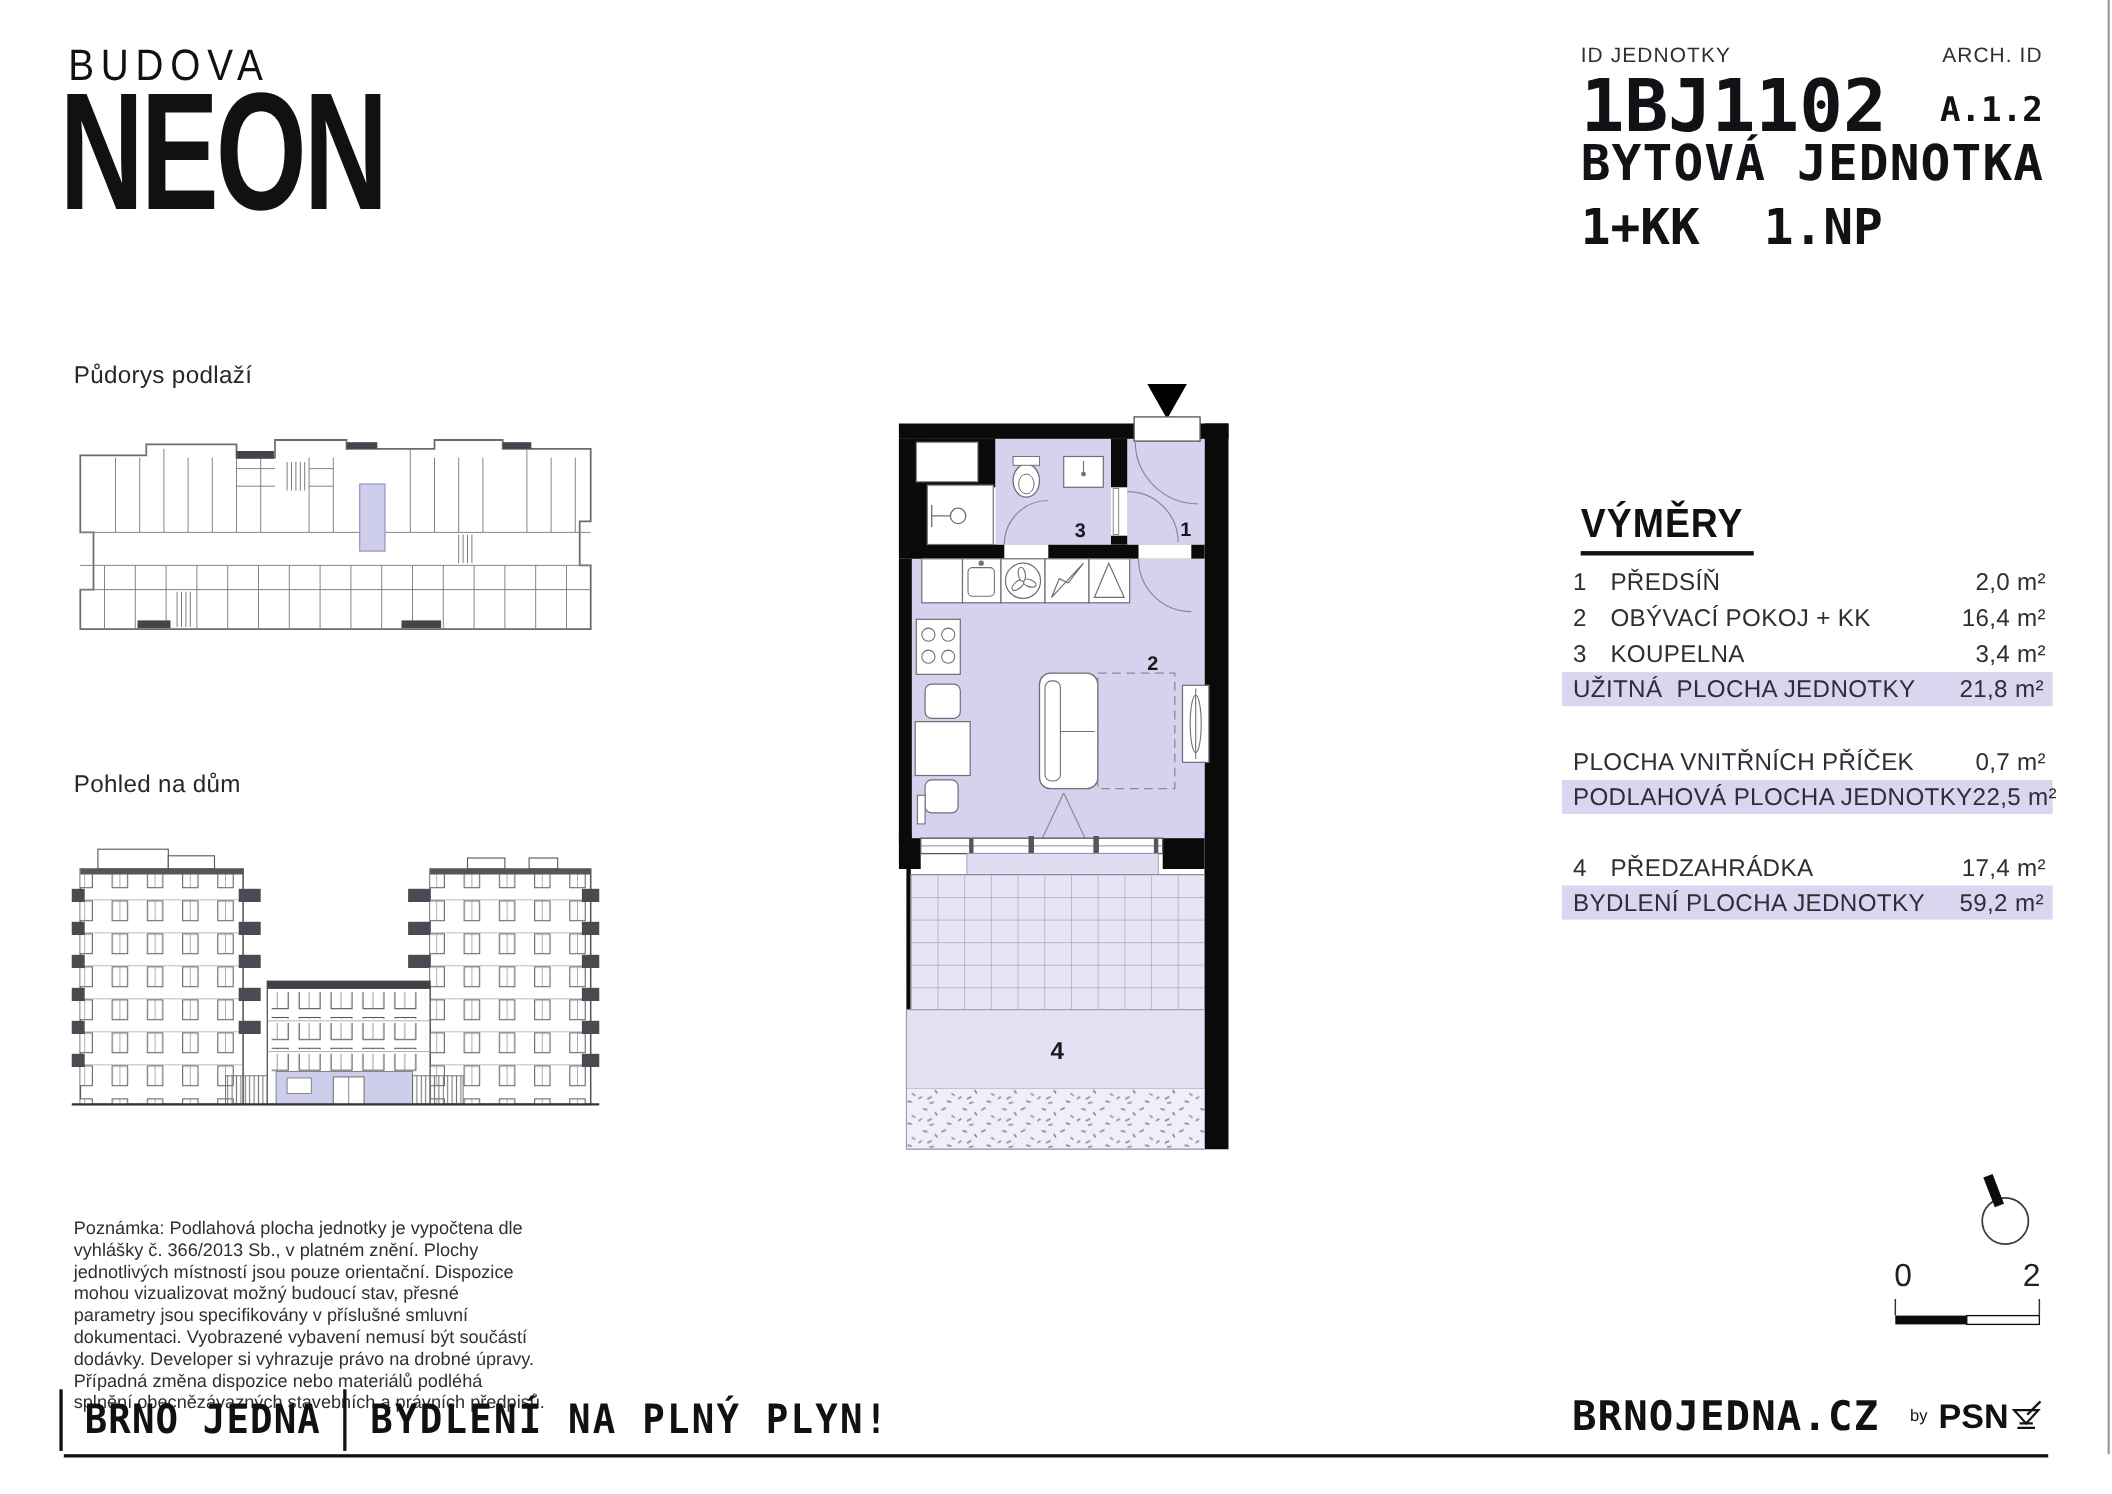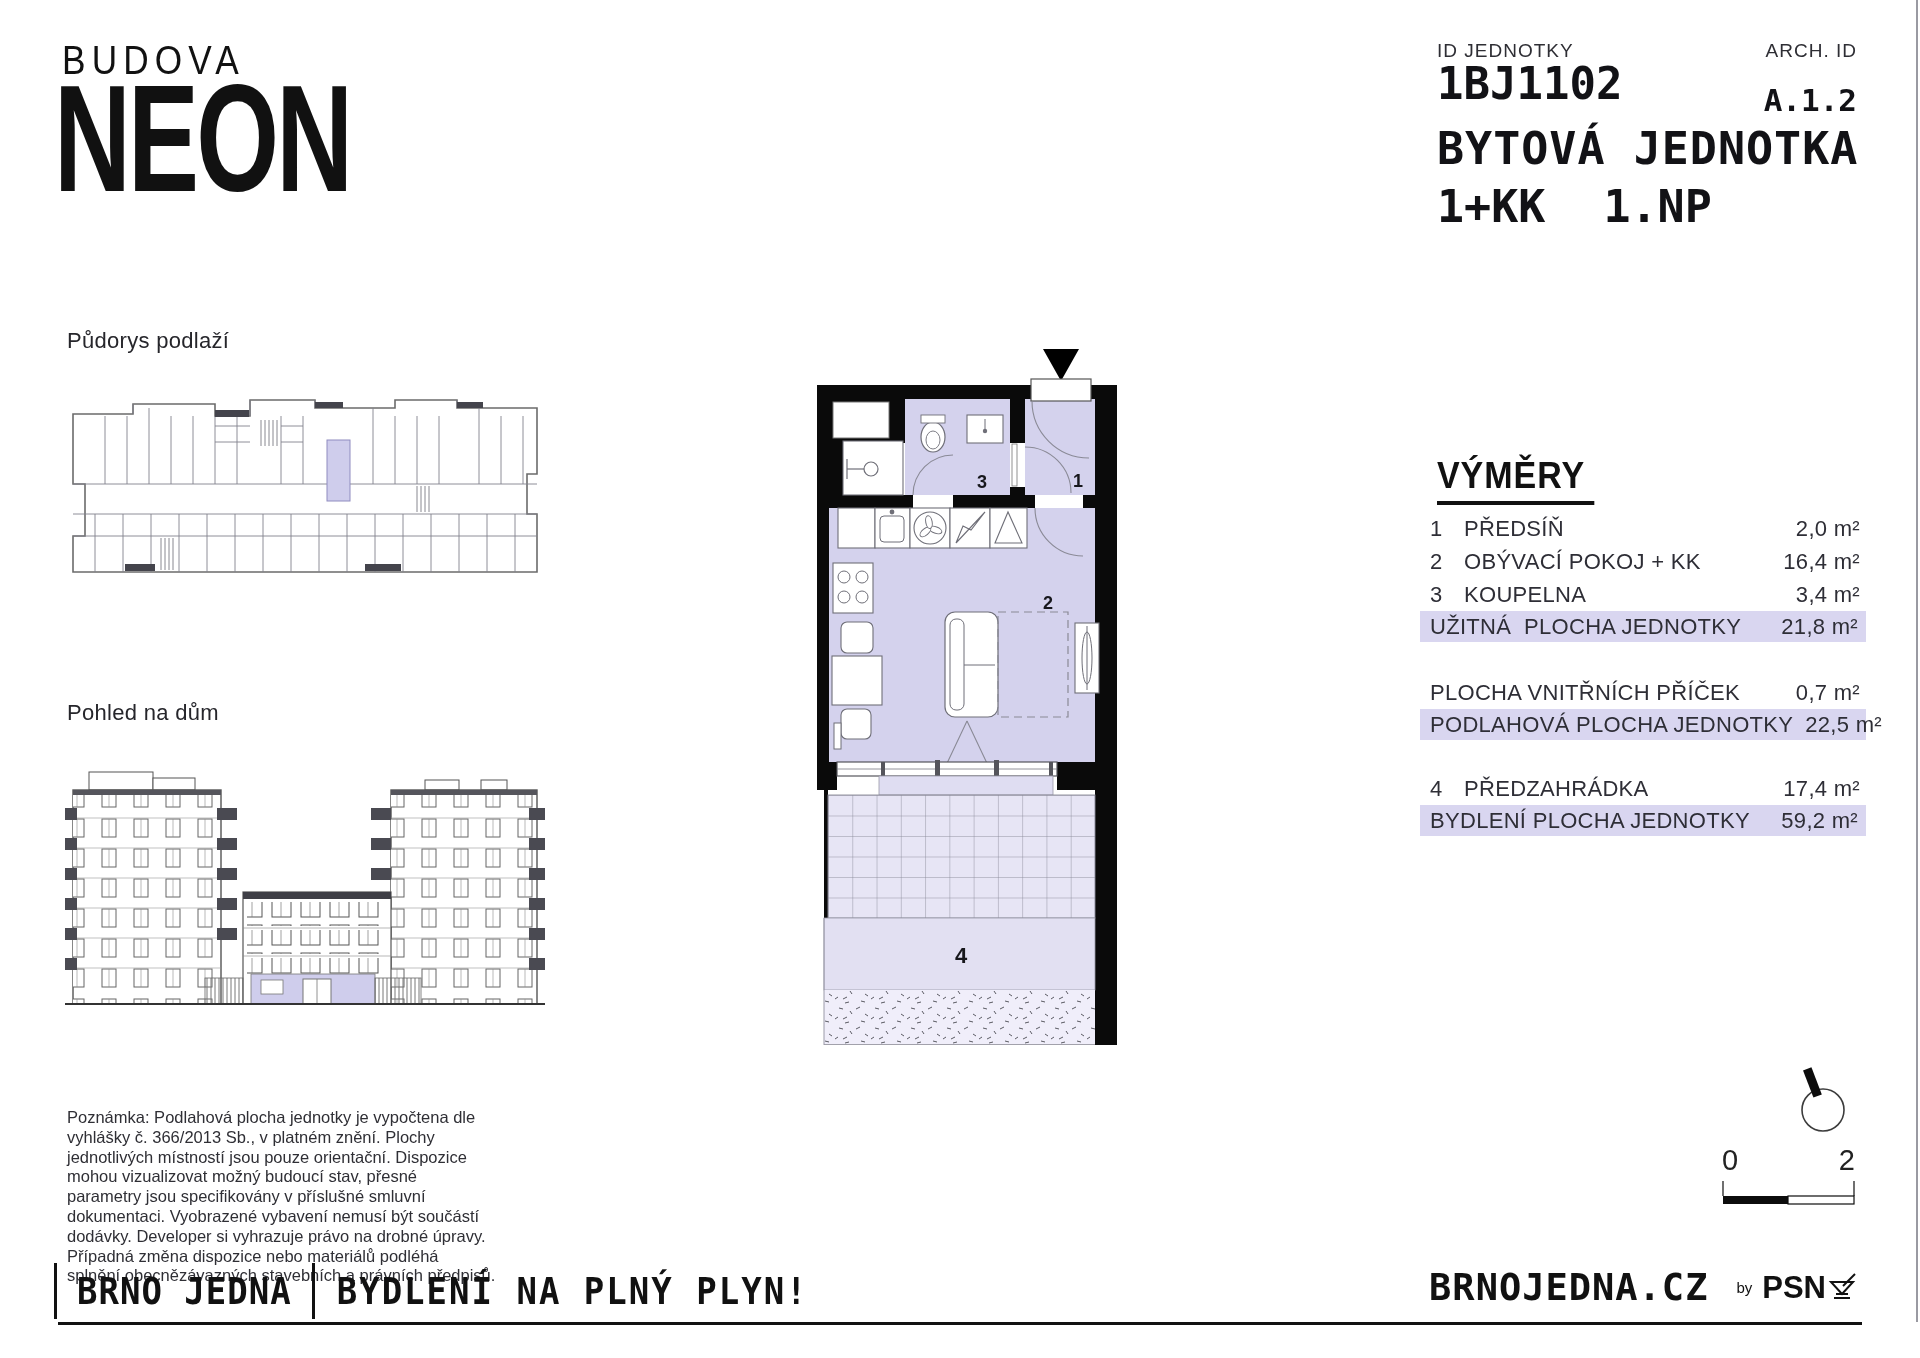--- a/index.html
+++ b/index.html
@@ -13,39 +13,39 @@
   
   .logo-budova{left:62px;top:38px;font-size:40px;font-weight:400;letter-spacing:7px;color:#111;
     transform:scaleX(.88);transform-origin:left top;}
   .logo-neon{left:54px;top:62px;font-size:152px;font-weight:700;letter-spacing:-4px;color:#111;
     transform:scaleX(.70);transform-origin:left top;line-height:1;}
 
   
   .hdr-small{font-size:19px;letter-spacing:1px;color:#2e2e34;font-weight:400;}
   .id-label{left:1437px;top:40px;}
   .arch-label{right:63px;top:40px;}
-  .id-value{left:1437px;top:58px;font-size:44px;color:#121216;}
+  .id-value{left:1437px;top:58px;font-size:66px;color:#121216;}
   .arch-value{right:63px;top:82px;font-size:31px;color:#121216;}
   .unit-label{left:1437px;top:122px;font-size:45px;letter-spacing:1px;color:#121216;}
   .layout-row{left:1437px;top:180px;display:flex;gap:58px;font-size:45px;color:#121216;}
 
   
   .sec-label{font-size:22px;color:#26262b;letter-spacing:.3px;}
   .note{left:67px;top:1108px;width:436px;font-size:16.5px;line-height:19.8px;color:#2f2f35;white-space:pre-line;}
 
   
   .vym{left:1430px;top:455px;width:430px;height:400px;}
   .vym-title{position:absolute;left:7px;top:0;font-size:37px;font-weight:700;letter-spacing:1px;color:#111;
     border-bottom:4px solid #111;padding:0 10px 4px 0;transform:scaleX(.92);transform-origin:left top;}
   .vrow{position:absolute;left:0;right:0;height:31px;display:flex;align-items:center;
     font-size:22px;color:#2e2e36;letter-spacing:.3px;}
   .vrow .vnum{width:34px;flex:0 0 auto;}
   .vrow .vlabel{flex:1 1 auto;white-space:pre;}
   .vrow .vval{flex:0 0 auto;text-align:right;}
-  .vrow.hl{left:-10px;right:-6px;padding:0 8px 0 10px;background:#d9d6f0;gap:12px;}
+  .vrow.hl{left:-10px;right:-6px;padding:0 8px 0 10px;background:#d9d6f0;}
 
   
   .footer-left{left:54px;top:1262px;display:flex;align-items:center;height:58px;}
   .fbar{width:3px;height:56px;background:#111;flex:0 0 auto;}
   .fbrand{font-size:34px;letter-spacing:1px;color:#111;padding:0 20px;transform:scaleY(1.08);}
   .fslogan{font-size:34px;letter-spacing:2px;color:#111;padding:0 0 0 22px;transform:scaleY(1.08);}
   .footer-rule{left:58px;top:1322px;width:1804px;height:3px;background:#111;}
   .footer-right{right:63px;top:1266px;display:flex;align-items:center;gap:10px;}
   .fsite{font-size:37px;letter-spacing:1px;color:#111;}
   .fby{font-size:15px;color:#111;margin-left:18px;}

